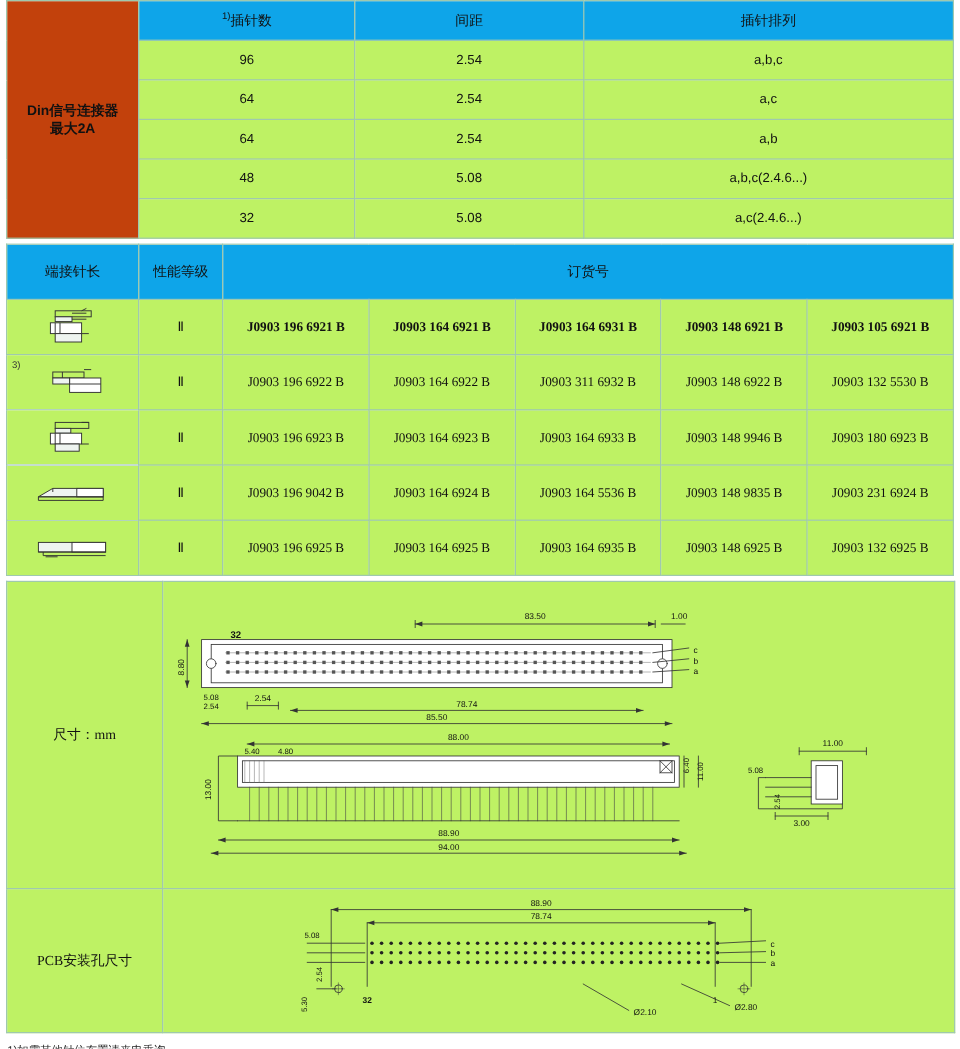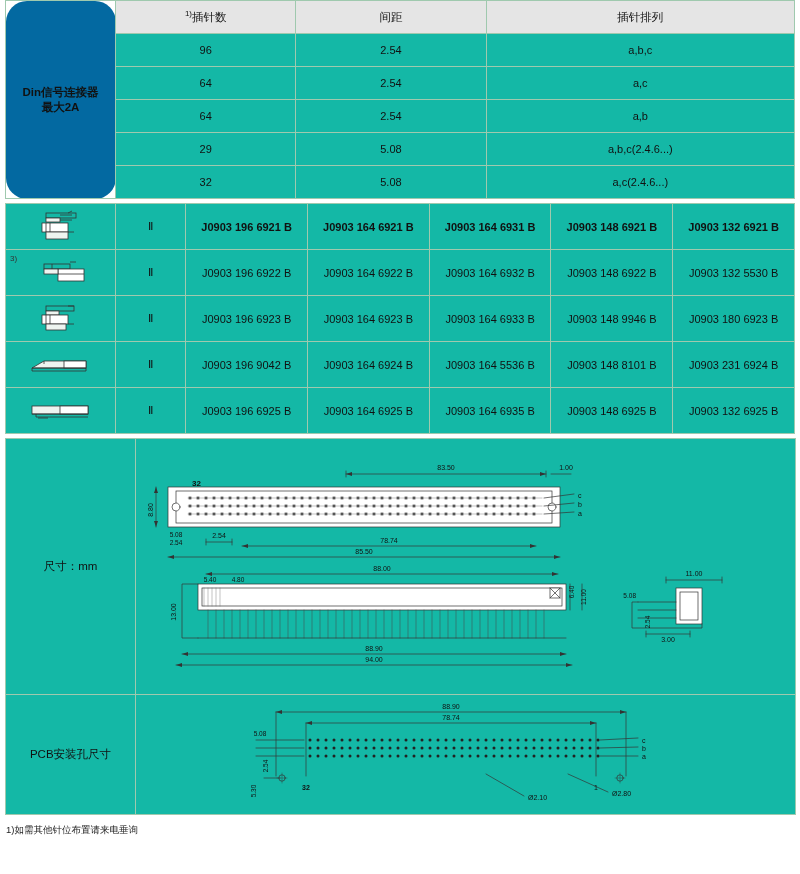--- a/index.html
+++ b/index.html
@@ -13,50 +13,50 @@
   table{border-collapse:collapse;table-layout:fixed;}
   .t1,.t2,.t3{width:790px;margin:0 5px;}
 
   
   td,th{
     border:1px solid #9fc9ae;
     text-align:center;vertical-align:middle;
     font-weight:normal;font-size:11px;color:#111;
     padding:0;
   }
-  .hdr{background:#e5e5e5;font-size:11.5px;height:30px;}
-  .lbl{background:#0369a1;font-weight:bold;font-size:11.5px;border-radius:21px;}
-  .white{background:#14b8a6;}
+  .hdr{background:#0ea5e9;font-size:11.5px;height:30px;}
+  .lbl{background:#c2410c;font-weight:bold;font-size:11.5px;}
+  .white{background:#bef264;}
   .sup{font-size:8px;vertical-align:super;}
 
   
   .t1 td{height:32px;}
   .t1 .c0{width:110px;}
   .t1 .c1{width:180px;}
   .t1 .c2{width:190px;}
   .t1 .c3{width:308px;}
 
   
   .t2{margin-top:4px;}
   .t2 .h0{width:110px;}
   .t2 .h1{width:70px;}
   .t2 td{height:45px;}
-  .t2 .pn{font-size:11px;white-space:nowrap;}
+  .t2 .pn{font-size:11px;white-space:nowrap;font-family:Liberation Serif, serif;}
   .t2 .pn.bold{font-weight:bold;}
   .t2 .grade{font-size:11px;}
   .t2 .picc{position:relative;}
   .t2 .sup3{position:absolute;left:4px;top:4px;font-size:8px;color:#333;}
 
   
   .t3{margin-top:4px;}
   .t3 .d0{width:130px;}
   .t3 .d1{width:660px;}
   .t3 .rowdim{height:256px;}
   .t3 .rowpcb{height:120px;}
-  .t3 .dimlabel{font-size:11.5px;}
+  .t3 .dimlabel{font-size:11.5px;font-family:Liberation Serif, serif;}
 
   
   .notes{margin:8px 0 0 6px;font-size:9.5px;line-height:1.5;color:#222;}
   .notes div{white-space:nowrap;}
 
   svg{display:block;}
   .ctr{display:flex;align-items:center;justify-content:center;}
 </style>
 </head>
 <body>
@@ -91,39 +91,44 @@
         <td class="white">64</td>
         <td class="white">2.54</td>
         <td class="white">a,c</td>
       </tr>
       <tr>
         <td class="white">64</td>
         <td class="white">2.54</td>
         <td class="white">a,b</td>
       </tr>
       <tr>
-        <td class="white">29</td>
+        <td class="white">48</td>
         <td class="white">5.08</td>
         <td class="white">a,b,c(2.4.6...)</td>
       </tr>
       <tr>
         <td class="white">32</td>
         <td class="white">5.08</td>
         <td class="white">a,c(2.4.6...)</td>
       </tr>
     </tbody>
   </table>
 
   <table class="t2">
     <colgroup>
         <col class="h0">
         <col class="h1">
         <col span="5" style="width:121.6px">
       </colgroup>
     <tbody>
+      <tr style="height:28px">
+        <td class="hdr">端接针长</td>
+        <td class="hdr">性能等级</td>
+        <td class="hdr" colspan="5">订货号</td>
+      </tr>
 
       <tr>
         <td class="white picc">
           <div class="ctr">
             <svg width="66" height="36" viewBox="0 0 66 36">
               <g fill="none" stroke="#333" stroke-width="0.8">
                 <rect x="18" y="4" width="30" height="5"></rect>
                 <rect x="18" y="9" width="14" height="4" fill="#eef4f0"></rect>
                 <path d="M32 6 L44 6 M32 11 L44 11"></path>
                 <rect x="14" y="14" width="26" height="9" fill="#ffffff"></rect>
@@ -132,21 +137,21 @@
                 <path d="M40 4 L44 2 M40 23 L46 23"></path>
               </g>
             </svg>
           </div>
         </td>
         <td class="white grade">Ⅱ</td>
         <td class="white pn bold">J0903 196 6921 B</td>
         <td class="white pn bold">J0903 164 6921 B</td>
         <td class="white pn bold">J0903 164 6931 B</td>
         <td class="white pn bold">J0903 148 6921 B</td>
-        <td class="white pn bold">J0903 132 6921 B</td>
+        <td class="white pn bold">J0903 105 6921 B</td>
       </tr>
 
       <tr>
         <td class="white picc">
           <span class="sup3">3)</span>
           <div class="ctr">
             <svg width="66" height="34" viewBox="0 0 66 34">
               <g fill="none" stroke="#333" stroke-width="0.8">
                 <rect x="16" y="8" width="26" height="5"></rect>
                 <path d="M24 8 L24 13"></path>
@@ -154,21 +159,21 @@
                 <path d="M30 18 L56 18"></path>
                 <rect x="16" y="13" width="14" height="5" fill="#eef4f0"></rect>
                 <path d="M42 6 L48 6"></path>
               </g>
             </svg>
           </div>
         </td>
         <td class="white grade">Ⅱ</td>
         <td class="white pn">J0903 196 6922 B</td>
         <td class="white pn">J0903 164 6922 B</td>
-        <td class="white pn">J0903 164 6932 B</td>
+        <td class="white pn">J0903 311 6932 B</td>
         <td class="white pn">J0903 148 6922 B</td>
         <td class="white pn">J0903 132 5530 B</td>
       </tr>
 
       <tr>
         <td class="white picc">
           <div class="ctr">
             <svg width="66" height="34" viewBox="0 0 66 34">
               <g fill="none" stroke="#333" stroke-width="0.8">
                 <rect x="18" y="4" width="28" height="5"></rect>
@@ -199,21 +204,21 @@
                 <path d="M8 17 L62 17 M8 17 L8 20 L62 20 L62 17"></path>
                 <path d="M20 10 L20 13"></path>
               </g>
             </svg>
           </div>
         </td>
         <td class="white grade">Ⅱ</td>
         <td class="white pn">J0903 196 9042 B</td>
         <td class="white pn">J0903 164 6924 B</td>
         <td class="white pn">J0903 164 5536 B</td>
-        <td class="white pn">J0903 148 8101 B</td>
+        <td class="white pn">J0903 148 9835 B</td>
         <td class="white pn">J0903 231 6924 B</td>
       </tr>
 
       <tr>
         <td class="white picc">
           <div class="ctr">
             <svg width="78" height="26" viewBox="0 0 78 26">
               <g fill="none" stroke="#333" stroke-width="0.8">
                 <rect x="10" y="8" width="56" height="8" fill="#eef4f0"></rect>
                 <rect x="38" y="8" width="28" height="8" fill="#ffffff"></rect>

